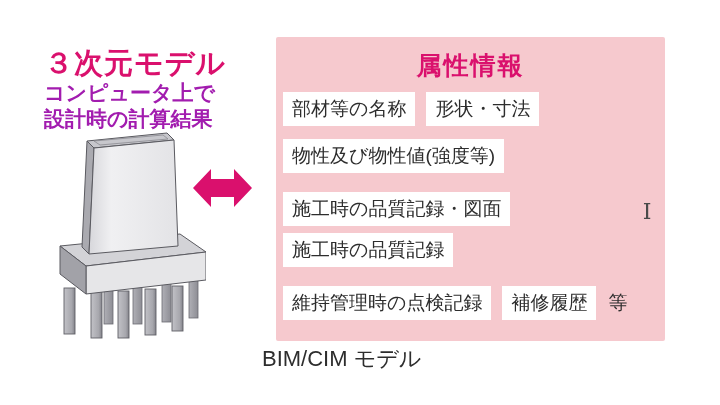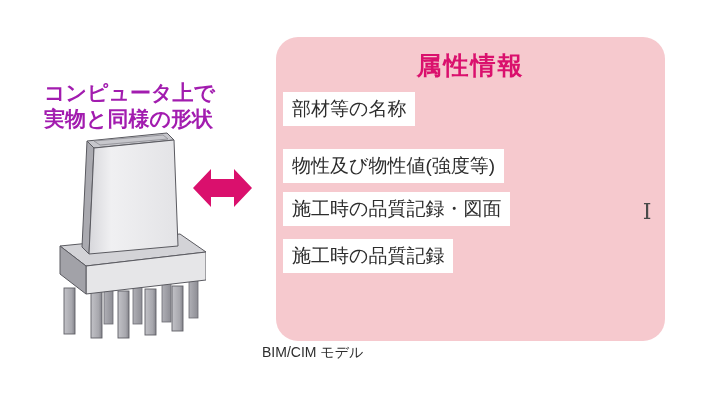--- a/index.html
+++ b/index.html
@@ -24,63 +24,64 @@
   .lc-sub{
     position:absolute;left:44px;top:80px;width:230px;
     font-size:21px;font-weight:bold;color:#a21caf;line-height:1.24;
     white-space:nowrap;
   }
   .pier{position:absolute;left:54px;top:128px;width:152px;height:212px;}
   .arrow{position:absolute;left:193px;top:163px;width:59px;height:50px;}
   
   .panel{
     position:absolute;left:276px;top:37px;width:389px;height:304px;
-    background:var(--panel-bg);border-radius:22px;
+    background:var(--panel-bg);border-radius:2px;
   }
   .panel-title{
     position:absolute;left:0;top:12px;width:100%;text-align:center;
     font-size:25px;font-weight:bold;color:var(--accent);letter-spacing:2px;
   }
   .row{
     position:absolute;left:7px;display:flex;align-items:center;gap:11px;
     white-space:nowrap;
   }
   .row.r0{top:55px;}
-  .row.r1{top:112px;text-align:center;}
+  .row.r1{top:102px;text-align:center;}
   .row.r2{top:155px;}
-  .row.r3{top:202px;text-align:right;}
+  .row.r3{top:196px;text-align:right;}
   .row.r4{top:249px;}
   .tag{
     display:inline-flex;align-items:center;height:34px;
     background:var(--box-bg);padding:0 9px;
     font-size:19px;font-weight:500;color:var(--text-dark);
   }
   .plain{
     display:inline-flex;align-items:center;height:34px;
     font-size:19px;font-weight:500;color:var(--text-dark);padding:0 1px;
   }
   .text-cursor{
     position:absolute;left:638px;top:199px;width:18px;height:26px;
     font-family:"DejaVu Serif","Liberation Serif",serif;
     font-size:22px;color:var(--cursor);text-align:center;line-height:26px;
   }
   
   .caption{
     position:absolute;left:262px;top:344px;
-    font-size:14px;font-weight:500;color:var(--text-dark);white-space:nowrap;
+    font-size:22px;font-weight:500;color:var(--text-dark);white-space:nowrap;
   }
 </style>
 </head>
 <body>
 
 <div class="stage">
 
+  <div class="lc-title">３次元モデル</div>
   <div class="lc-sub">
     <div>コンピュータ上で</div>
-    <div>実物と同様の形状</div>
+    <div>設計時の計算結果</div>
   </div>
 
   <svg class="pier" viewBox="0 0 152 212" aria-hidden="true">
     <defs>
       <linearGradient id="gcol" x1="0" y1="0" x2="1" y2="0">
         <stop offset="0" stop-color="#d7d7db"></stop>
         <stop offset="0.25" stop-color="#f0f0f2"></stop>
         <stop offset="1" stop-color="#e3e3e6"></stop>
       </linearGradient>
       <linearGradient id="gpile" x1="0" y1="0" x2="1" y2="0">
@@ -125,33 +126,39 @@
 
   <svg class="arrow" viewBox="0 0 59 50" aria-hidden="true">
     <polygon points="0,25 18,6 18,16 41,16 41,6 59,25 41,44 41,34 18,34 18,44" style="fill:var(--accent)"></polygon>
   </svg>
 
   <div class="panel">
     <div class="panel-title">属性情報</div>
 
     <div class="row r0">
       <span class="tag">部材等の名称</span>
+      <span class="tag">形状・寸法</span>
     </div>
 
     <div class="row r1">
       <span class="tag">物性及び物性値(強度等)</span>
     </div>
 
     <div class="row r2">
       <span class="tag">施工時の品質記録・図面</span>
     </div>
 
     <div class="row r3">
       <span class="tag">施工時の品質記録</span>
     </div>
 
+    <div class="row r4">
+      <span class="tag">維持管理時の点検記録</span>
+      <span class="tag">補修履歴</span>
+      <span class="plain">等</span>
+    </div>
   </div>
 
   <div class="text-cursor">I</div>
 
   <div class="caption">BIM/CIM モデル</div>
 
 </div>
 
 </body></html>

